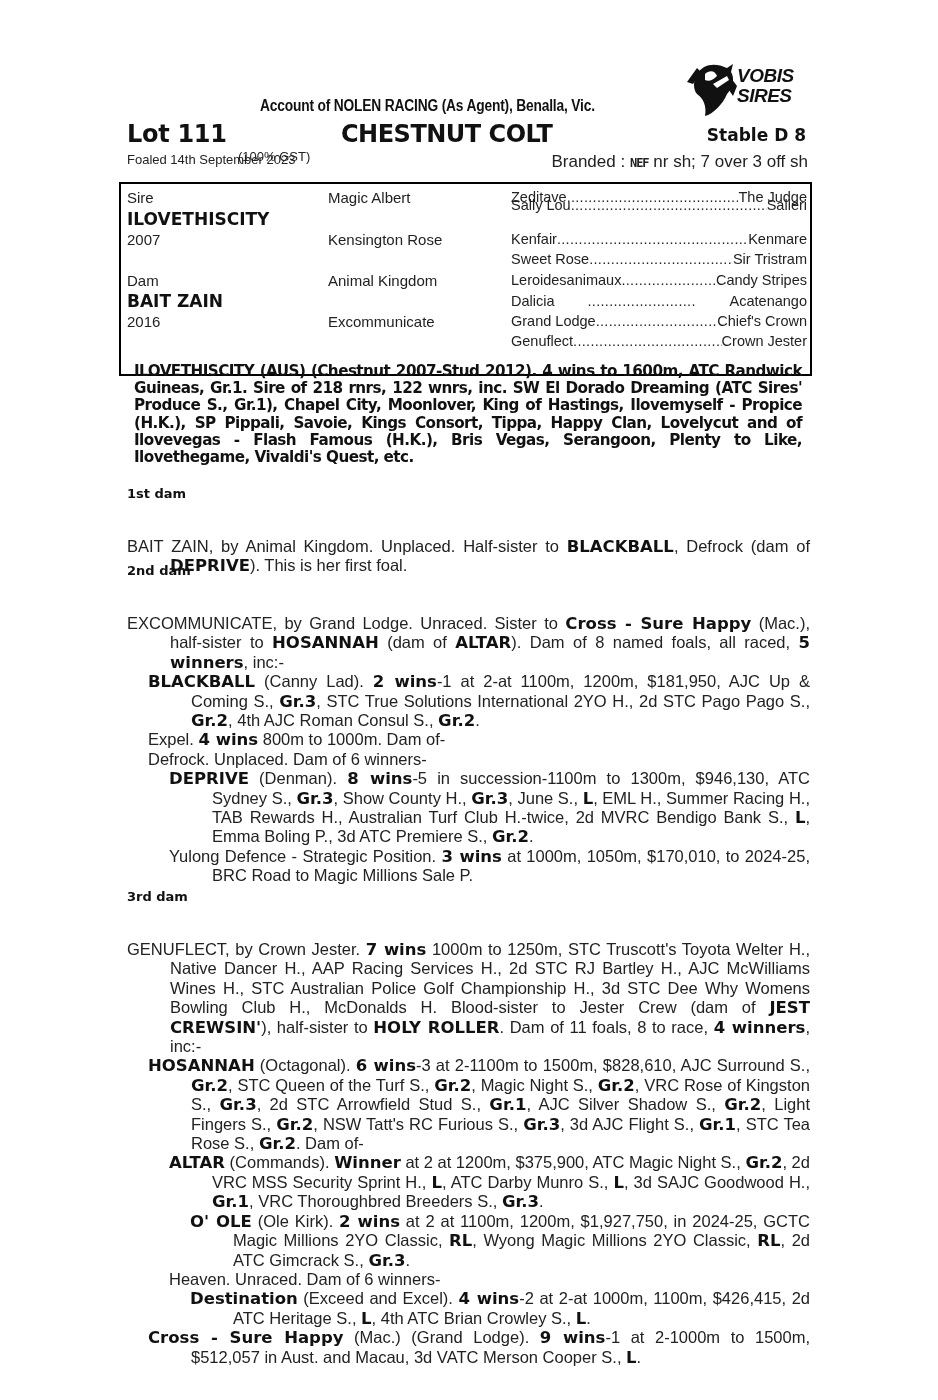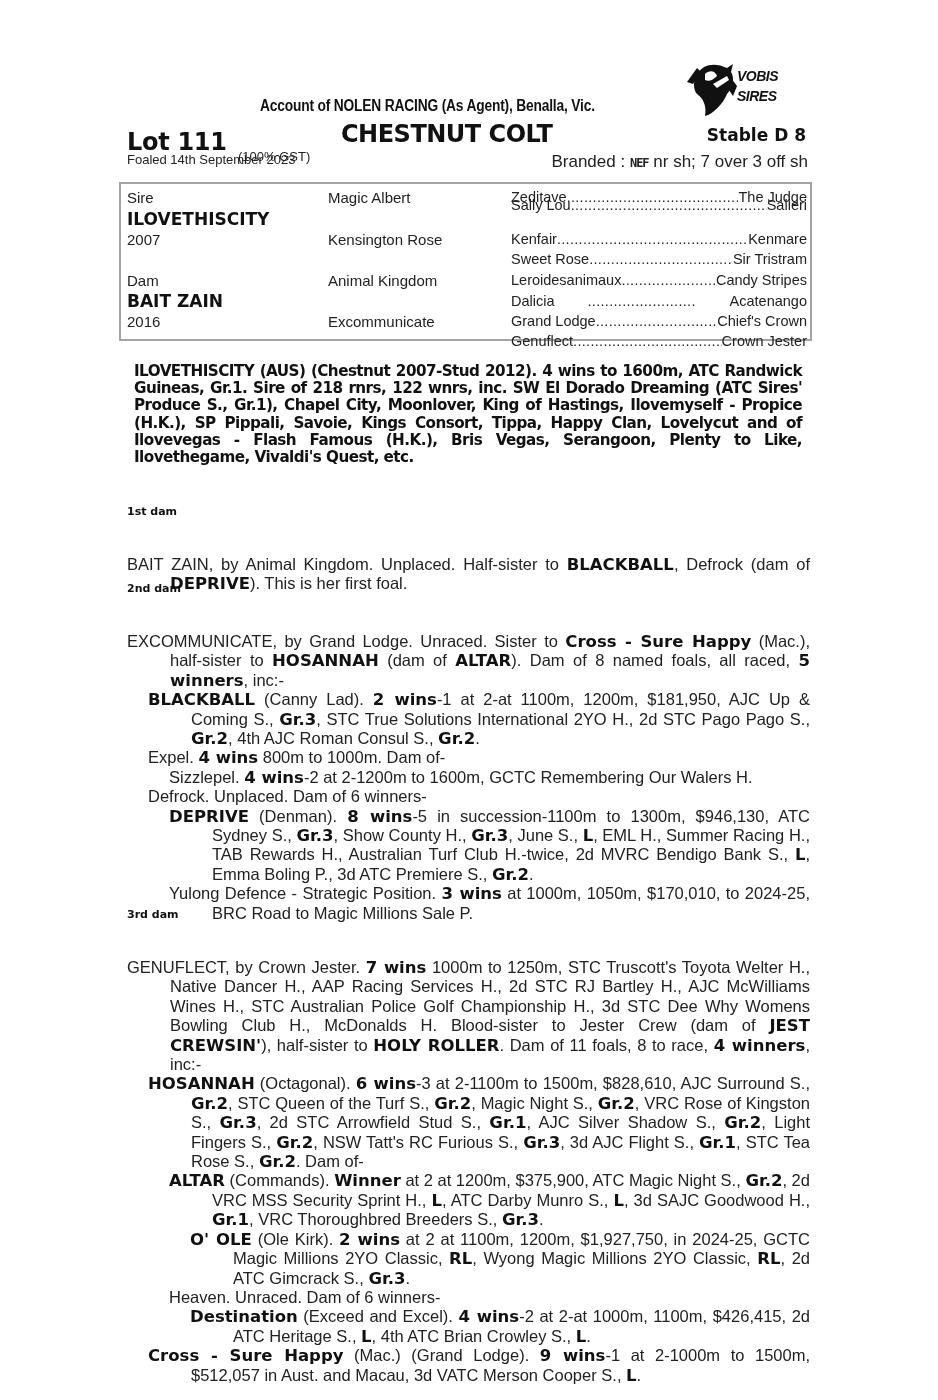--- a/index.html
+++ b/index.html
@@ -1,44 +1,44 @@
 <!DOCTYPE html>
 <html><head>
 <meta charset="utf-8">
 <style>
   html, body { margin: 0; padding: 0; background: #ffffff; }
   body { width: 938px; height: 1400px; position: relative; overflow: hidden; color: #111; font-family: "Liberation Sans", sans-serif; }
 
   .logo { position: absolute; left: 683px; top: 60px; width: 140px; height: 58px; }
   .logo svg { position: absolute; left: 0; top: 0; }
-  .logo-text { position: absolute; left: 54px; top: 6px; font-family: "Liberation Sans", sans-serif; font-weight: bold; font-style: italic; font-size: 14px; line-height: 20px; letter-spacing: -0.5px; color: #111; }
+  .logo-text { position: absolute; left: 54px; top: 6px; font-family: "Liberation Sans", sans-serif; font-weight: bold; font-style: italic; font-size: 19px; line-height: 20px; letter-spacing: -0.5px; color: #111; }
 
   .account { position: absolute; left: 260px; top: 97px; font-family: "Liberation Sans", sans-serif; font-weight: bold; font-size: 16px; transform: scaleX(0.86); transform-origin: left center; white-space: nowrap; letter-spacing: -0.2px; }
 
   .lot-row { position: absolute; left: 127px; top: 120px; width: 683px; height: 32px; }
-  .lot-label { position: absolute; left: 0; top: 8px; font-family: "DejaVu Sans", sans-serif; font-weight: bold; font-size: 24px; letter-spacing: -0.3px; }
+  .lot-label { position: absolute; left: 0; top: 0; font-family: "DejaVu Sans", sans-serif; font-weight: bold; font-size: 24px; letter-spacing: -0.3px; }
   .gst { position: absolute; left: 111px; top: 9px; font-size: 13px; color: #222; margin-top: 20px; }
   .colt { position: absolute; left: 214px; top: 0; font-family: "DejaVu Sans", sans-serif; font-weight: bold; font-size: 24px; letter-spacing: -0.5px; }
   .stable { position: absolute; right: 4px; top: 5px; font-family: "DejaVu Sans", sans-serif; font-weight: bold; font-size: 17px; }
 
   .foaled { position: absolute; left: 127px; top: 152px; font-size: 13px; color: #222; }
   .branded { position: absolute; right: 130px; top: 152px; font-size: 17px; color: #222; white-space: nowrap; }
   .brand-mark { font-family: "DejaVu Sans Mono", monospace; font-size: 12px; font-weight: bold; letter-spacing: -1px; }
 
-  .pedigree { position: absolute; left: 119px; top: 182px; width: 693px; height: 159px; border: 2px solid #a3a3a3; box-sizing: border-box; }
+  .pedigree { position: absolute; left: 119px; top: 182px; width: 693px; height: 194px; border: 2px solid #000000; box-sizing: border-box; }
   .ped-cell { position: absolute; font-size: 15px; color: #222; white-space: nowrap; }
   .ped-big { font-family: "DejaVu Sans", sans-serif; font-weight: bold; font-size: 17px; color: #111; }
   .ped-gp { position: absolute; left: 390px; width: 296px; font-size: 14.5px; color: #222; display: flex; white-space: nowrap; }
   .ped-gp .dots { flex: 1; overflow: hidden; }
   .ped-gp .dots::before { content: "....................................................................................................................."; letter-spacing: 0.3px; }
 
   .sire-block { position: absolute; left: 134px; top: 363px; width: 668px; font-family: "DejaVu Sans", sans-serif; font-weight: bold; font-size: 15.2px; line-height: 17.2px; text-align: justify; letter-spacing: -0.55px; color: #111; }
 
   .section { position: absolute; left: 127px; width: 683px; font-size: 16.5px; line-height: 19.4px; color: #222; }
-  .sec-head { font-family: "DejaVu Sans", sans-serif; font-weight: bold; font-size: 11px; color: #111; line-height: 19px; margin-top: 18px; }
+  .sec-head { font-family: "DejaVu Sans", sans-serif; font-weight: bold; font-size: 13px; color: #111; line-height: 19px; }
   .para { text-align: justify; text-align-last: left; }
   .b { font-family: "DejaVu Sans", sans-serif; font-weight: bold; color: #111; }
   .l0 { padding-left: 43px; text-indent: -43px; margin-top: 34px; }
   .l1 { padding-left: 64px; text-indent: -43px; }
   .l2 { padding-left: 85px; text-indent: -43px; }
   .l3 { padding-left: 106px; text-indent: -43px; }
 </style>
 </head>
 <body>
 
@@ -132,21 +132,20 @@
 <div class="section" style="top:484px;">
   <div class="sec-head">1st dam</div>
   <div class="para l0"><span>BAIT ZAIN, by Animal Kingdom. Unplaced. Half-sister to </span><span class="b">BLACKBALL</span><span>, Defrock (dam of </span><span class="b">DEPRIVE</span><span>). This is her first foal.</span></div>
 </div>
 
 <div class="section" style="top:561px;">
   <div class="sec-head">2nd dam</div>
   <div class="para l0"><span>EXCOMMUNICATE, by Grand Lodge. Unraced. Sister to </span><span class="b">Cross - Sure Happy</span><span> (Mac.), half-sister to </span><span class="b">HOSANNAH</span><span> (dam of </span><span class="b">ALTAR</span><span>). Dam of 8 named foals, all raced, </span><span class="b">5 winners</span><span>, inc:-</span></div>
   <div class="para l1"><span class="b">BLACKBALL</span><span> (Canny Lad). </span><span class="b">2 wins</span><span>-1 at 2-at 1100m, 1200m, $181,950, AJC Up &amp; Coming S., </span><span class="b">Gr.3</span><span>, STC True Solutions International 2YO H., 2d STC Pago Pago S., </span><span class="b">Gr.2</span><span>, 4th AJC Roman Consul S., </span><span class="b">Gr.2</span><span>.</span></div>
   <div class="para l1"><span>Expel. </span><span class="b">4 wins</span><span> 800m to 1000m. Dam of-</span></div>
-  <div class="para l2" style="padding-left:85px;text-indent:-43px;"><span>Sizzlepel. </span><span class="b">4 wins</span><span>-2 at 2-1200m to 1600m, GCTC Remembering Our Walers H.</span></div>
   <div class="para l1"><span>Defrock. Unplaced. Dam of 6 winners-</span></div>
   <div class="para l2"><span class="b">DEPRIVE</span><span> (Denman). </span><span class="b">8 wins</span><span>-5 in succession-1100m to 1300m, $946,130, ATC Sydney S., </span><span class="b">Gr.3</span><span>, Show County H., </span><span class="b">Gr.3</span><span>, June S., </span><span class="b">L</span><span>, EML H., Summer Racing H., TAB Rewards H., Australian Turf Club H.-twice, 2d MVRC Bendigo Bank S., </span><span class="b">L</span><span>, Emma Boling P., 3d ATC Premiere S., </span><span class="b">Gr.2</span><span>.</span></div>
   <div class="para l2"><span>Yulong Defence - Strategic Position. </span><span class="b">3 wins</span><span> at 1000m, 1050m, $170,010, to 2024-25, BRC Road to Magic Millions Sale P.</span></div>
 </div>
 
 <div class="section" style="top:887px;">
   <div class="sec-head">3rd dam</div>
   <div class="para l0"><span>GENUFLECT, by Crown Jester. </span><span class="b">7 wins</span><span> 1000m to 1250m, STC Truscott's Toyota Welter H., Native Dancer H., AAP Racing Services H., 2d STC RJ Bartley H., AJC McWilliams Wines H., STC Australian Police Golf Championship H., 3d STC Dee Why Womens Bowling Club H., McDonalds H. Blood-sister to Jester Crew (dam of </span><span class="b">JEST CREWSIN'</span><span>), half-sister to </span><span class="b">HOLY ROLLER</span><span>. Dam of 11 foals, 8 to race, </span><span class="b">4 winners</span><span>, inc:-</span></div>
   <div class="para l1"><span class="b">HOSANNAH</span><span> (Octagonal). </span><span class="b">6 wins</span><span>-3 at 2-1100m to 1500m, $828,610, AJC Surround S., </span><span class="b">Gr.2</span><span>, STC Queen of the Turf S., </span><span class="b">Gr.2</span><span>, Magic Night S., </span><span class="b">Gr.2</span><span>, VRC Rose of Kingston S., </span><span class="b">Gr.3</span><span>, 2d STC Arrowfield Stud S., </span><span class="b">Gr.1</span><span>, AJC Silver Shadow S., </span><span class="b">Gr.2</span><span>, Light Fingers S., </span><span class="b">Gr.2</span><span>, NSW Tatt's RC Furious S., </span><span class="b">Gr.3</span><span>, 3d AJC Flight S., </span><span class="b">Gr.1</span><span>, STC Tea Rose S., </span><span class="b">Gr.2</span><span>. Dam of-</span></div>
   <div class="para l2"><span class="b">ALTAR</span><span> (Commands). </span><span class="b">Winner</span><span> at 2 at 1200m, $375,900, ATC Magic Night S., </span><span class="b">Gr.2</span><span>, 2d VRC MSS Security Sprint H., </span><span class="b">L</span><span>, ATC Darby Munro S., </span><span class="b">L</span><span>, 3d SAJC Goodwood H., </span><span class="b">Gr.1</span><span>, VRC Thoroughbred Breeders S., </span><span class="b">Gr.3</span><span>.</span></div>

